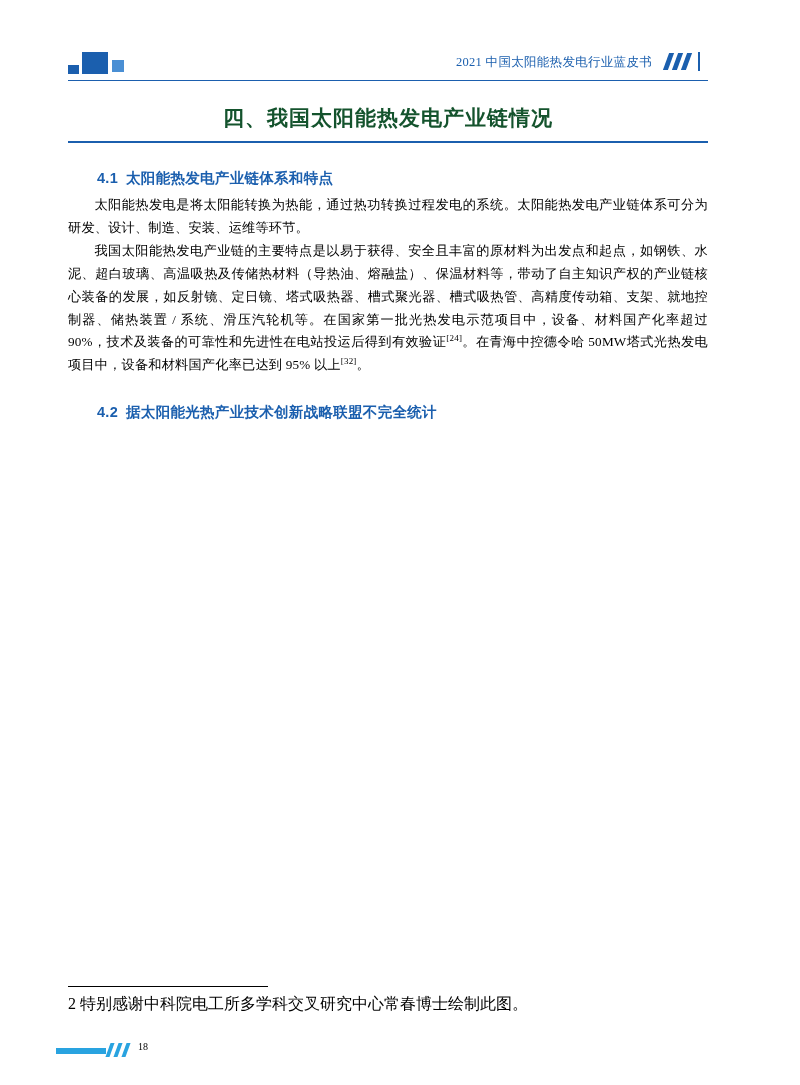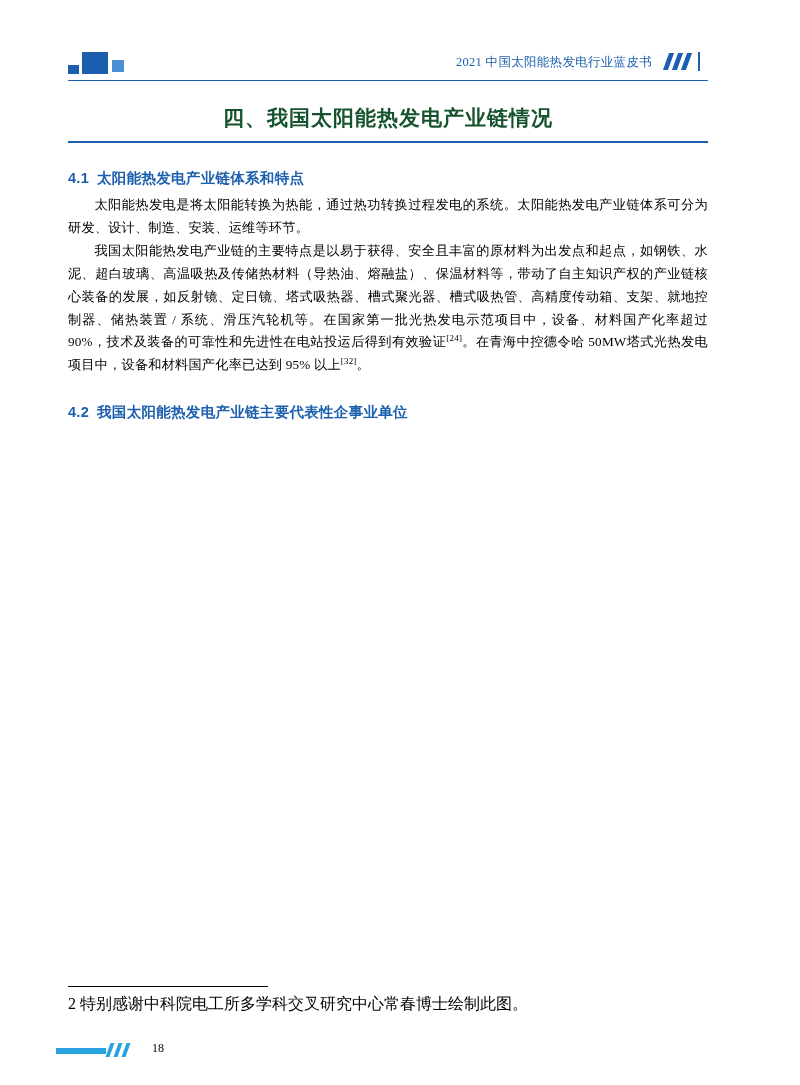--- a/index.html
+++ b/index.html
@@ -112,20 +112,21 @@
     font-size: 14.5px;
     font-weight: bold;
     color: #1b5fae;
     font-family: "Liberation Sans", "DejaVu Sans", sans-serif;
     margin: 26px 0 6px 0;
     letter-spacing: .3px;
   }
   .section-title .num {
     display: inline-block;
     margin-right: 8px;
+    margin-left: 29px;
   }
   p.body {
     font-size: 13.2px;
     line-height: 1.72;
     text-align: justify;
     text-justify: inter-ideograph;
     margin: 0 0 1px 0;
     text-indent: 2em;
     font-family: "Liberation Serif", "DejaVu Serif", serif;
     letter-spacing: .2px;
@@ -184,23 +185,23 @@
     width: 4px;
     height: 14px;
     background: #29a3e0;
     transform: skewX(-20deg);
   }
   .footer-stripes .sl.a { left: 0px; }
   .footer-stripes .sl.b { left: 8px; }
   .footer-stripes .sl.c { left: 16px; }
   .footer-page {
     position: absolute;
-    left: 96px;
+    left: 82px;
     top: -1px;
-    font-size: 12px;
+    font-size: 10px;
     font-family: "Liberation Serif", "DejaVu Serif", serif;
     color: #000;
   }
 </style>
 </head>
 <body>
 
 <div class="page">
 
   <div class="header">
@@ -226,21 +227,21 @@
     <h2 class="section-title">
       <span class="num">4.1</span><span>太阳能热发电产业链体系和特点</span>
     </h2>
 
     <p class="body">太阳能热发电是将太阳能转换为热能，通过热功转换过程发电的系统。太阳能热发电产业链体系可分为研发、设计、制造、安装、运维等环节。</p>
 
 
     <p class="body"><span>我国太阳能热发电产业链的主要特点是以易于获得、安全且丰富的原材料为出发点和起点，如钢铁、水泥、超白玻璃、高温吸热及传储热材料（导热油、熔融盐）、保温材料等，带动了自主知识产权的产业链核心装备的发展，如反射镜、定日镜、塔式吸热器、槽式聚光器、槽式吸热管、高精度传动箱、支架、就地控制器、储热装置 / 系统、滑压汽轮机等。在国家第一批光热发电示范项目中，设备、材料国产化率超过 90%，技术及装备的可靠性和先进性在电站投运后得到有效验证</span><sup>[24]</sup><span>。在青海中控德令哈 50MW</span><span>塔式光热发电项目中，设备和材料国产化率已达到 95% 以上</span><sup>[32]</sup><span>。</span></p>
 
     <h2 class="section-title">
-      <span class="num">4.2</span><span>我国太阳能热发电产业链主要代表性企事业单位</span>
+      <span class="num">4.2</span><span>据太阳能光热产业技术创新战略联盟不完全统计</span>
     </h2>
 
 
   </div>
 
   <div class="footnote-rule"></div>
   <div class="footnote">2 特别感谢中科院电工所多学科交叉研究中心常春博士绘制此图。</div>
 
   <div class="footer">
     <span class="footer-bar"></span>

